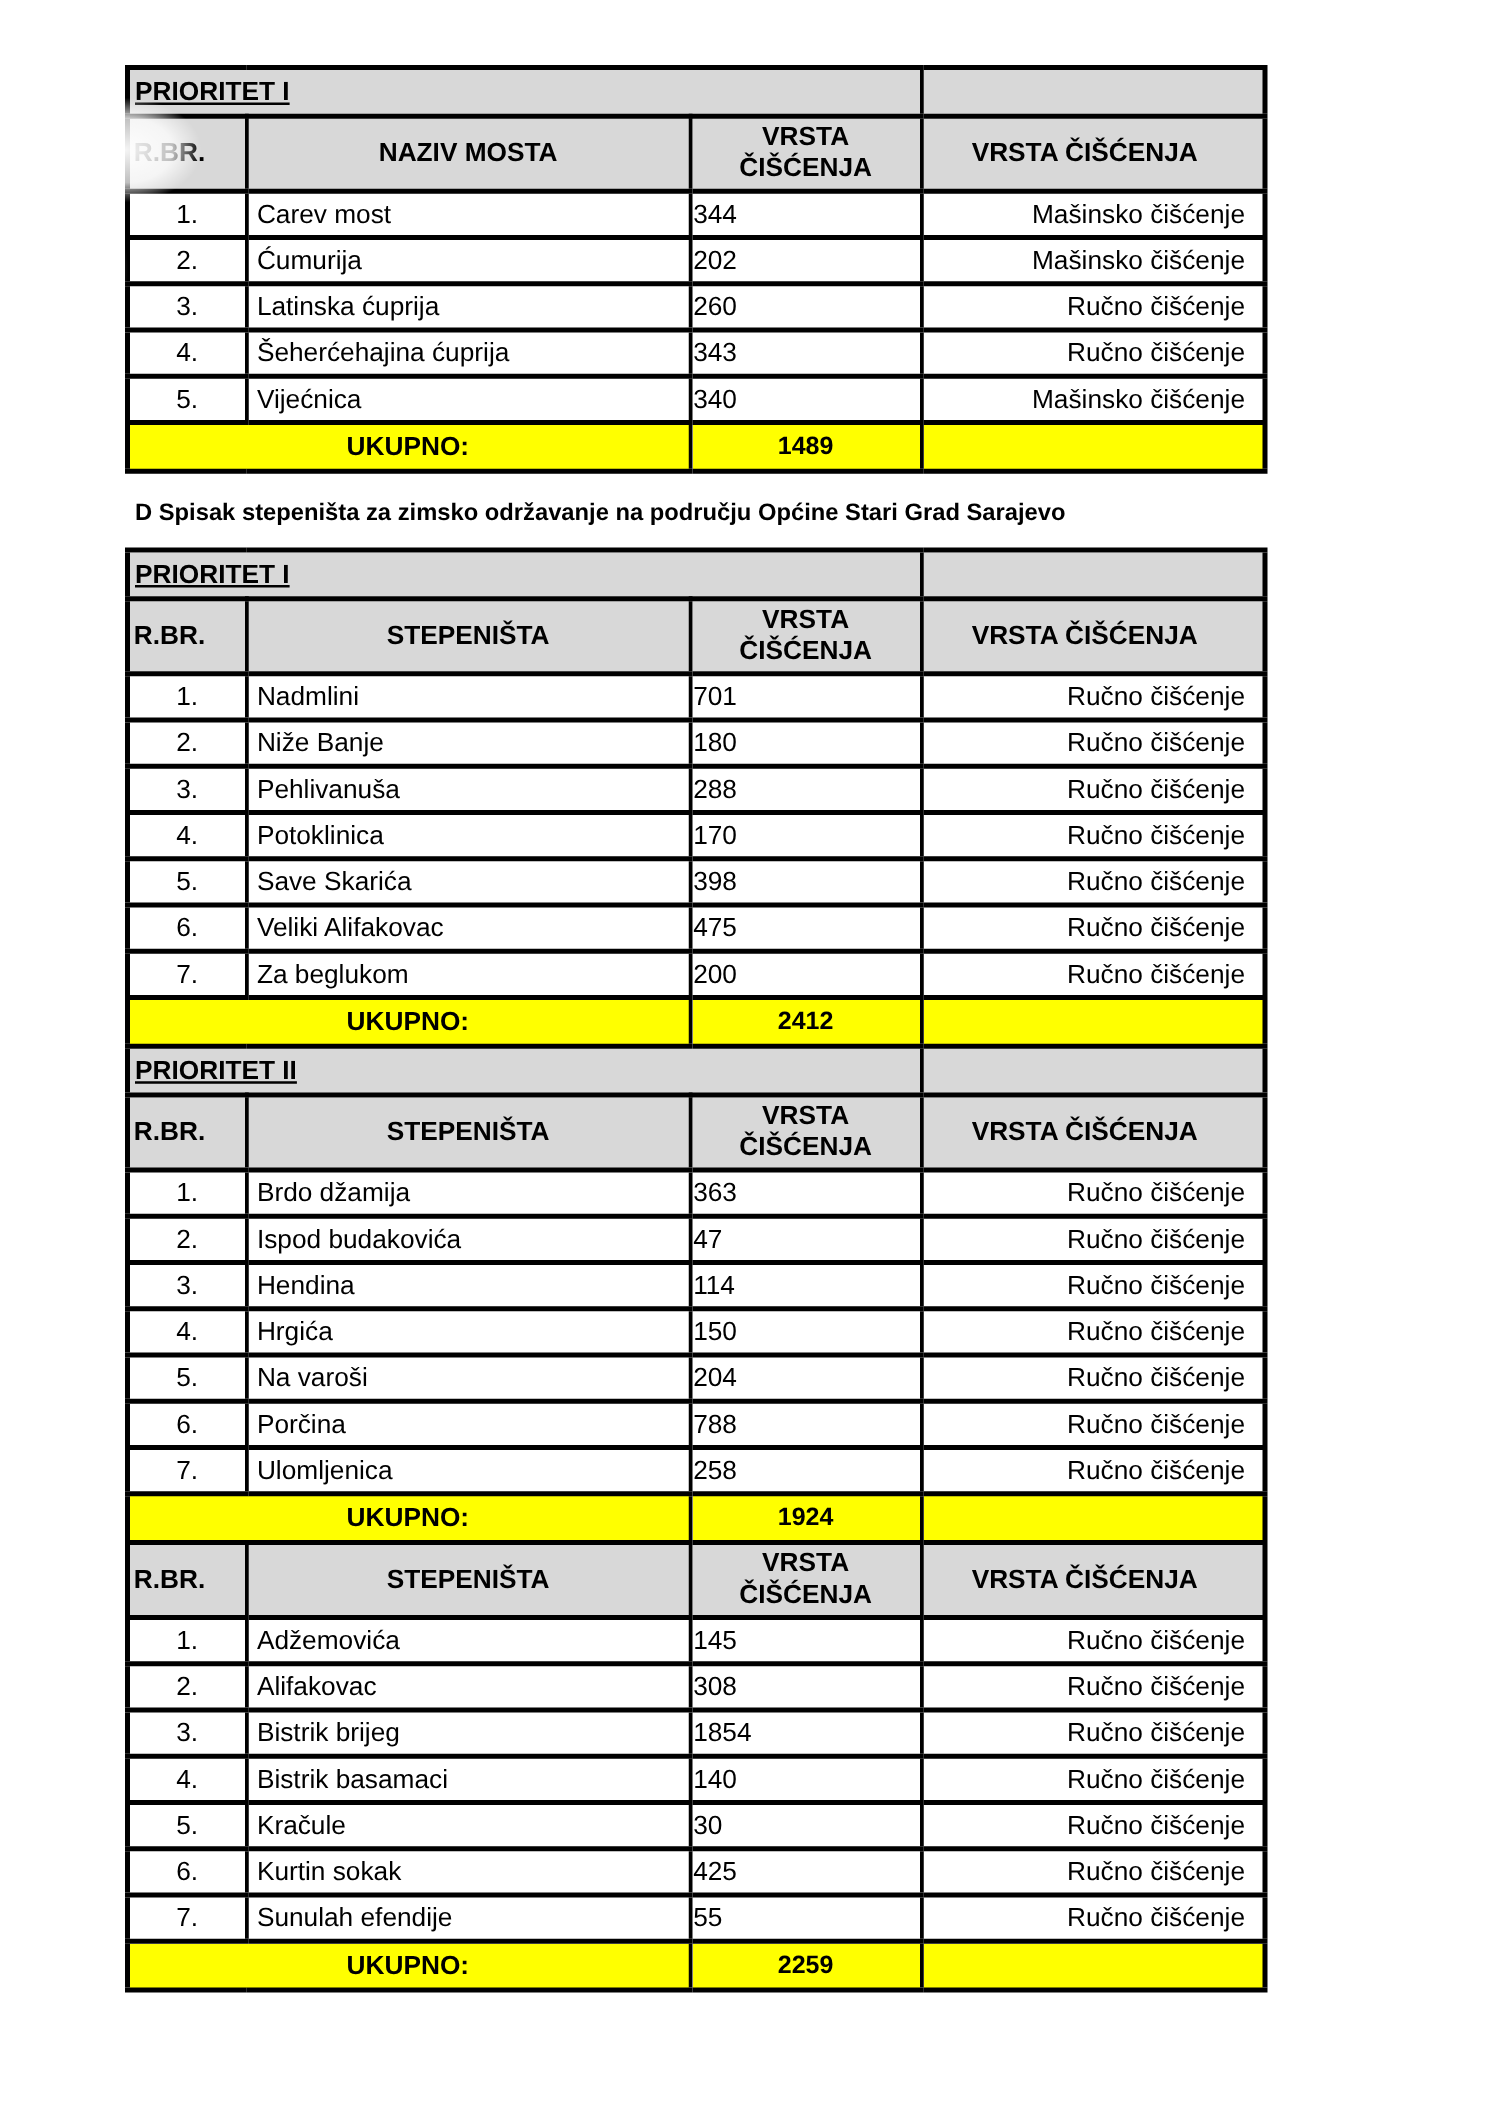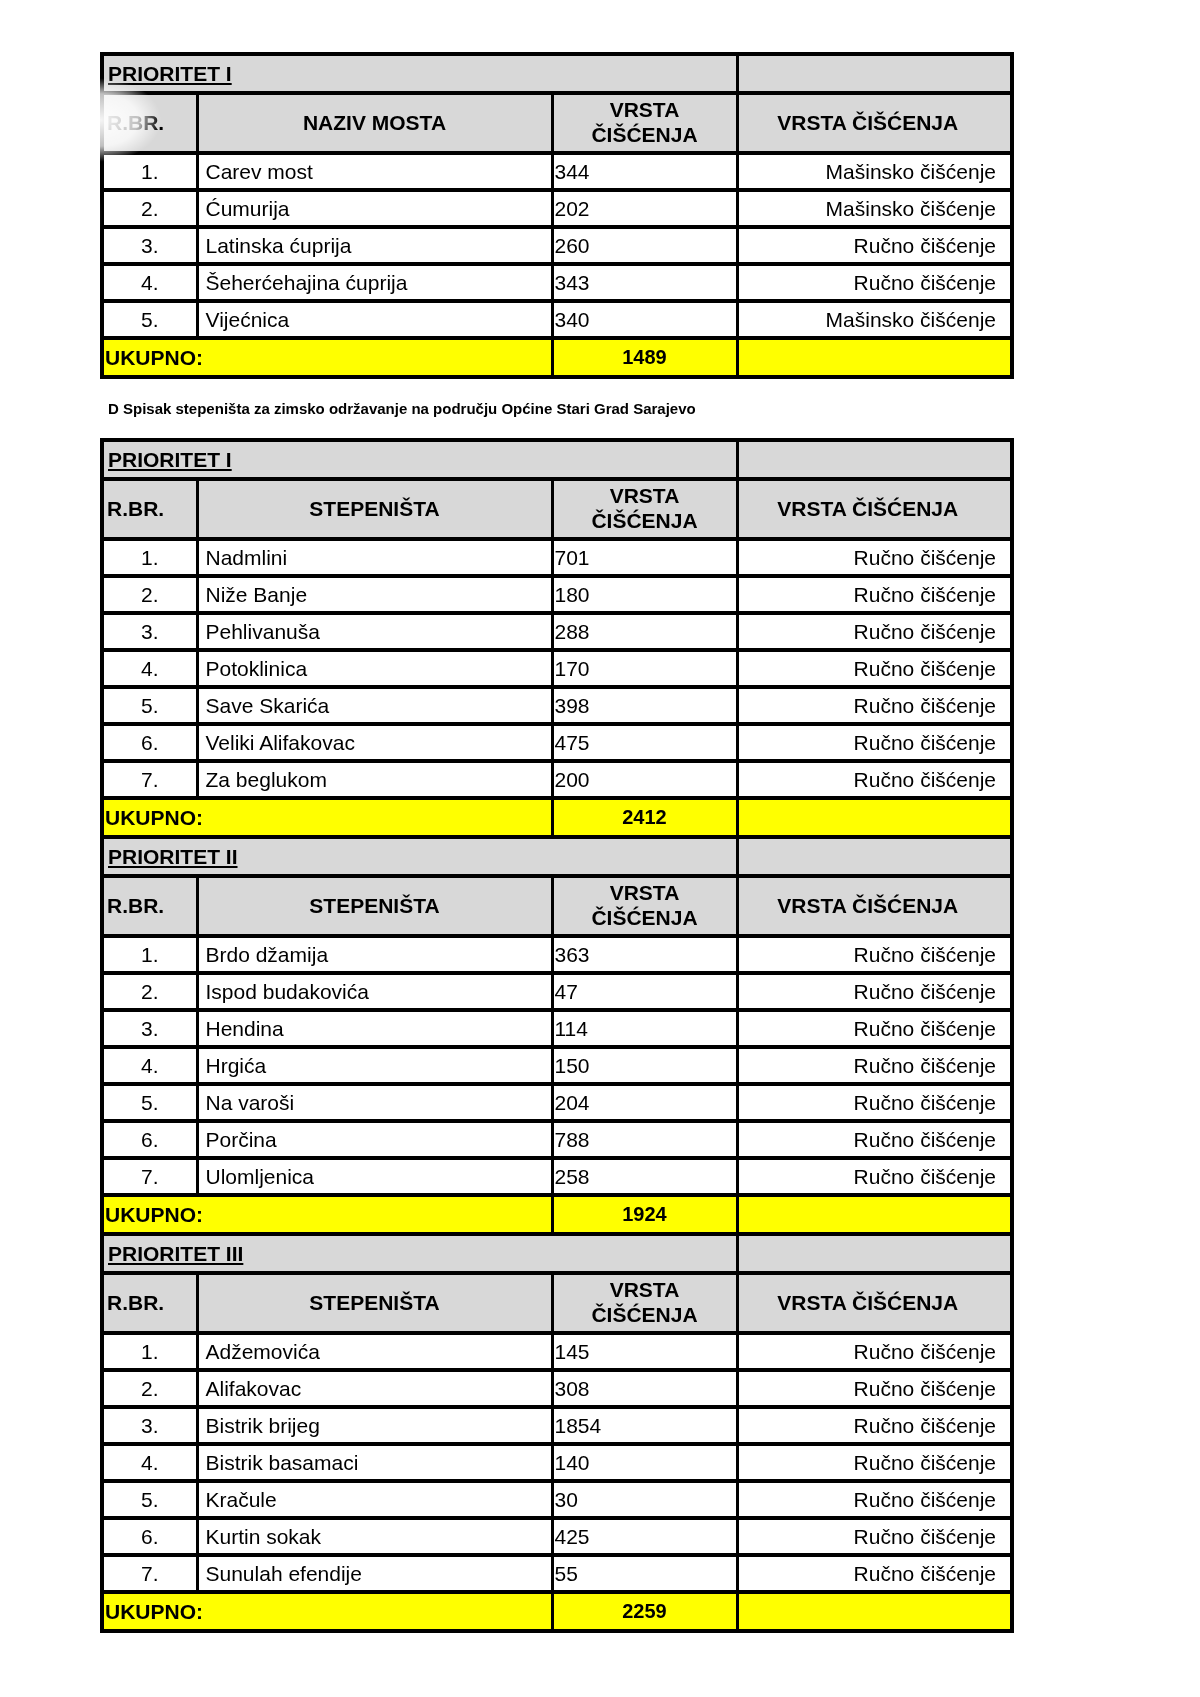--- a/index.html
+++ b/index.html
@@ -30,26 +30,26 @@
   tr.colhead td.c4{ text-align:center; padding-right:14px; }
   .hline{ display:block; }
   
   tr.data td{ height:31px; background:#ffffff; }
   td.c-num{ text-align:center; }
   td.c-name{ text-align:left; padding-left:7px; }
   td.c-val{ text-align:left; }
   td.c4{ text-align:right; padding-right:14px; }
   
   tr.total td{ background:#ffff00; height:33px; }
-  td.total-label{ font-weight:bold; text-align:left; padding-right:3px; }
+  td.total-label{ font-weight:bold; text-align:center; padding-right:3px; }
   td.total-value{ font-weight:bold; text-align:center; font-size:20px; }
   
   .doc-heading{
     position:absolute; left:108px; top:400px; width:1060px;
-    font-size:15px; font-weight:bold; white-space:nowrap;
+    font-size:19px; font-weight:bold; white-space:nowrap;
   }
   
   .smudge{
     position:absolute; left:0; top:40px; width:210px; height:300px;
     pointer-events:none;
     background:
       radial-gradient(ellipse 85px 58px at 100px 80px, rgba(255,255,255,0.96) 0%, rgba(255,255,255,0.75) 45%, rgba(255,255,255,0) 72%),
       radial-gradient(ellipse 75px 95px at 50px 175px, rgba(255,255,255,0.8) 0%, rgba(255,255,255,0.45) 45%, rgba(255,255,255,0) 70%);
   }
 </style>
@@ -247,24 +247,20 @@
         <td class="c4">Ručno čišćenje</td>
       </tr>
       <tr class="total">
         <td class="total-label" colspan="2">UKUPNO:</td>
         <td class="total-value">1924</td>
         <td></td>
       </tr>
     </tbody>
 
     <tbody>
-      <tr class="band">
-        <td class="band-cell" colspan="3"><span class="band-label">PRIORITET III</span></td>
-        <td></td>
-      </tr>
       <tr class="colhead">
         <td class="c-rbr">R.BR.</td>
         <td>STEPENIŠTA</td>
         <td>
             <span class="hline">VRSTA</span>
             <span class="hline">ČIŠĆENJA</span>
           </td>
         <td class="c4">VRSTA ČIŠĆENJA</td>
       </tr>
       <tr class="data">

